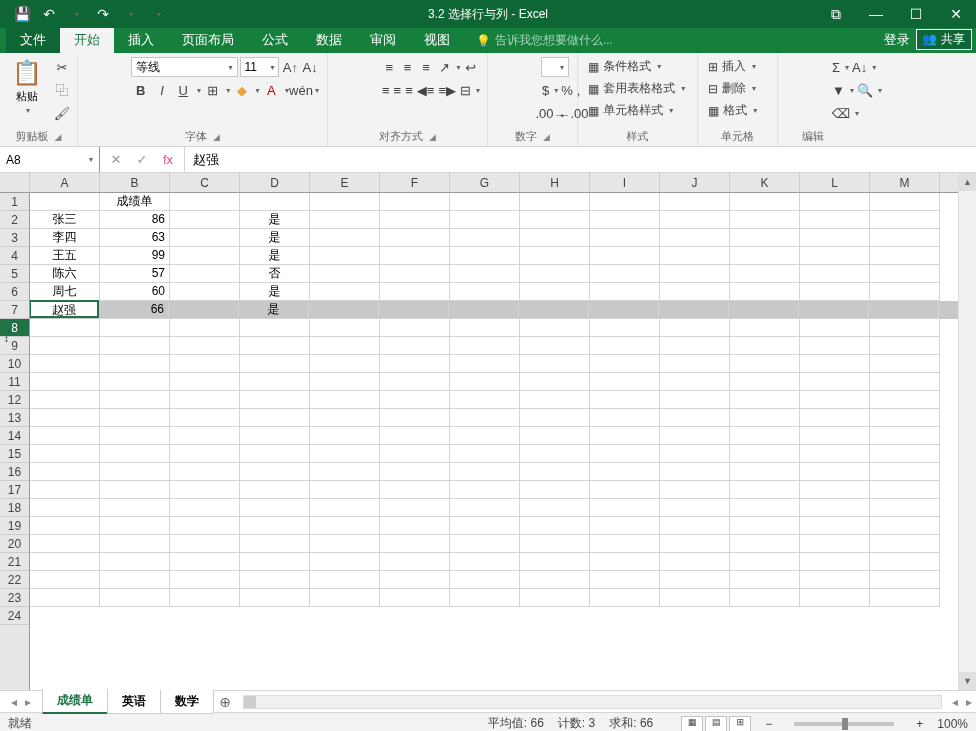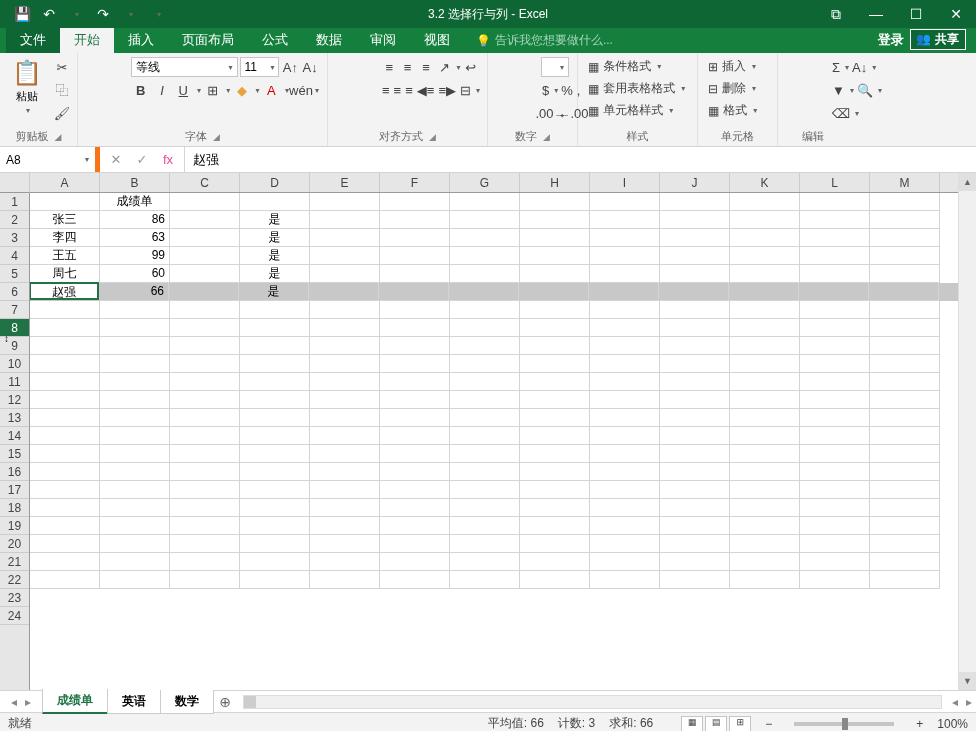--- a/index.html
+++ b/index.html
@@ -12,41 +12,41 @@
 .titlebar-title { position: absolute; left: 50%; transform: translateX(-50%); font-size: 12px; }
 .win-controls { margin-left: auto; display: flex; }
 .win-btn { width: 40px; height: 28px; display: flex; align-items: center; justify-content: center; cursor: pointer; font-size: 14px; }
 
 
 .ribbon-tabs { height: 25px; background: #15803d; display: flex; align-items: flex-end; padding-left: 6px; color: #fff; font-size: 13px; justify-content: flex-end; }
 .tab { padding: 4px 14px; cursor: pointer; }
 .tab.active { background: #f3f3f3; color: #217346; }
 .tab.file { background: #0e6635; color: #fff; }
 .ribbon-tabs .tell-me { margin-left: 12px; color: #a8d4bb; font-size: 12px; display: flex; align-items: center; gap: 4px; padding-bottom: 4px; }
-.ribbon-right { margin-left: auto; display: flex; align-items: center; gap: 6px; padding-right: 10px; padding-bottom: 3px; font-weight: bold; }
+.ribbon-right { margin-left: auto; display: flex; align-items: center; gap: 6px; padding-right: 4px; padding-bottom: 3px; }
 .share-btn { background: #0e6635; border: 1px solid #fff; padding: 1px 6px; font-size: 12px; }
 
 
 .ribbon { height: 94px; background: #f3f3f3; border-bottom: 1px solid #d4d4d4; display: flex; }
 .group { border-right: 1px solid #e1e1e1; padding: 4px 8px 2px; display: flex; flex-direction: column; justify-content: space-between; }
 .group-controls { display: flex; align-items: flex-start; gap: 6px; flex: 1; }
 .group-label { text-align: center; font-size: 11px; color: #666; padding-top: 2px; display: flex; justify-content: center; align-items: center; gap: 6px; }
 .group-label .launcher { font-size: 9px; color: #888; }
 .big-btn { display: flex; flex-direction: column; align-items: center; gap: 2px; cursor: pointer; padding: 2px 4px; font-size: 11px; }
 .big-btn .icon { font-size: 24px; }
 .small-btn { width: 20px; height: 20px; display: flex; align-items: center; justify-content: center; cursor: pointer; color: #444; font-size: 13px; border: 1px solid transparent; }
 .rows { display: flex; flex-direction: column; gap: 3px; }
 .row { display: flex; align-items: center; gap: 2px; margin-left: 45px; }
 .combo { height: 20px; border: 1px solid #c5c5c5; background: #fff; font-size: 12px; display: flex; align-items: center; padding: 0 4px; justify-content: space-between; }
 .menu-item { font-size: 12px; color: #444; cursor: pointer; white-space: nowrap; display: flex; align-items: center; gap: 4px; padding: 1px 2px; }
 .dd { font-size: 8px; color: #666; margin-left: 2px; }
 
 
 .formula-bar { height: 26px; border-bottom: 1px solid #d4d4d4; display: flex; align-items: stretch; background: #fff; }
-.name-box { width: 100px; border-right: 5px solid #f97316; display: flex; align-items: center; padding: 0 6px; font-size: 12px; justify-content: space-between; }
+.name-box { width: 100px; border-right: 1px solid #f97316; display: flex; align-items: center; padding: 0 6px; font-size: 12px; justify-content: space-between; }
 .fb-icons { display: flex; align-items: center; border-right: 1px solid #d4d4d4; padding: 0 4px; gap: 2px; }
 .fb-btn { width: 24px; height: 22px; display: flex; align-items: center; justify-content: center; color: #999; cursor: pointer; font-size: 13px; }
 .formula-input { flex: 1; border: none; outline: none; padding: 0 8px; font-size: 13px; }
 
 
 .grid-area { position: relative; height: 517px; display: flex; }
 .corner { width: 30px; height: 20px; background: #e6e6e6; border-right: 1px solid #ccc; border-bottom: 1px solid #999; }
 .col-headers { position: absolute; left: 30px; top: 0; right: 18px; height: 20px; display: flex; background: #e6e6e6; border-bottom: 1px solid #999; }
 .col-h { width: 70px; border-right: 1px solid #ccc; text-align: center; font-size: 12px; color: #444; line-height: 20px; cursor: pointer; }
 .row-headers { position: absolute; left: 0; top: 20px; width: 30px; bottom: 0; background: #e6e6e6; border-right: 1px solid #999; }
@@ -414,20 +414,35 @@
         <div class="cell"></div>
         <div class="cell"></div>
         <div class="cell"></div>
         <div class="cell"></div>
         <div class="cell"></div>
         <div class="cell"></div>
         <div class="cell"></div>
         <div class="cell"></div>
       </div>
       <div class="cell-row">
+        <div class="cell">陈六</div>
+        <div class="cell num">57</div>
+        <div class="cell"></div>
+        <div class="cell">否</div>
+        <div class="cell"></div>
+        <div class="cell"></div>
+        <div class="cell"></div>
+        <div class="cell"></div>
+        <div class="cell"></div>
+        <div class="cell"></div>
+        <div class="cell"></div>
+        <div class="cell"></div>
+        <div class="cell"></div>
+      </div>
+      <div class="cell-row">
         <div class="cell">周七</div>
         <div class="cell num">60</div>
         <div class="cell"></div>
         <div class="cell">是</div>
         <div class="cell"></div>
         <div class="cell"></div>
         <div class="cell"></div>
         <div class="cell"></div>
         <div class="cell"></div>
         <div class="cell"></div>

